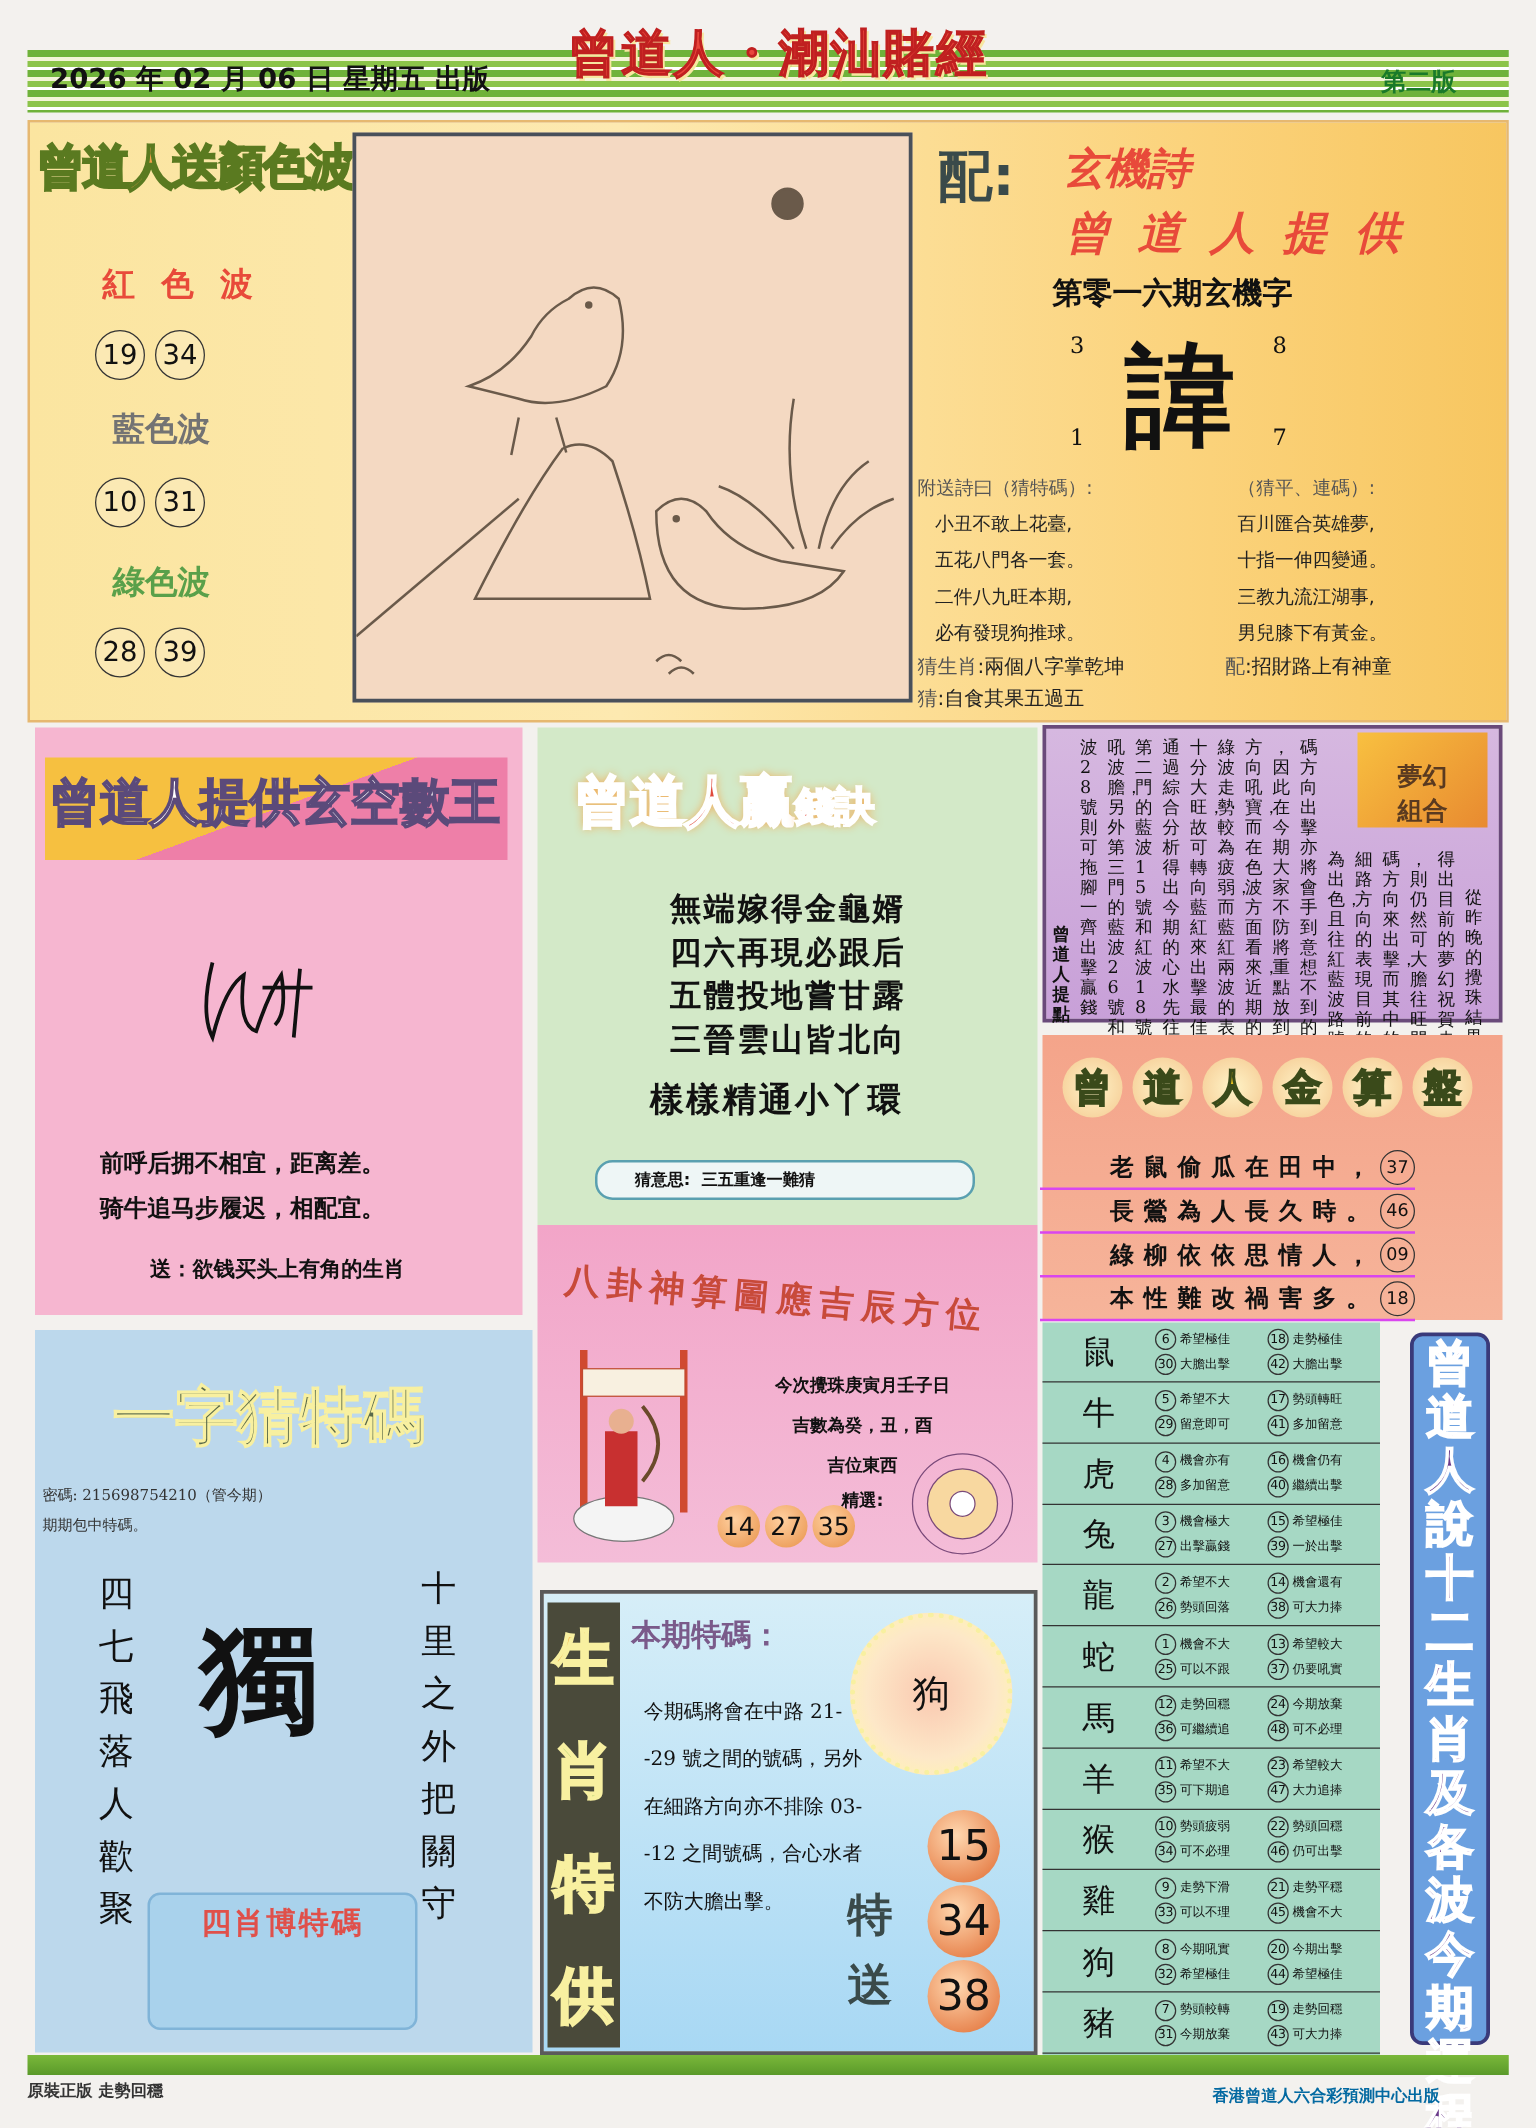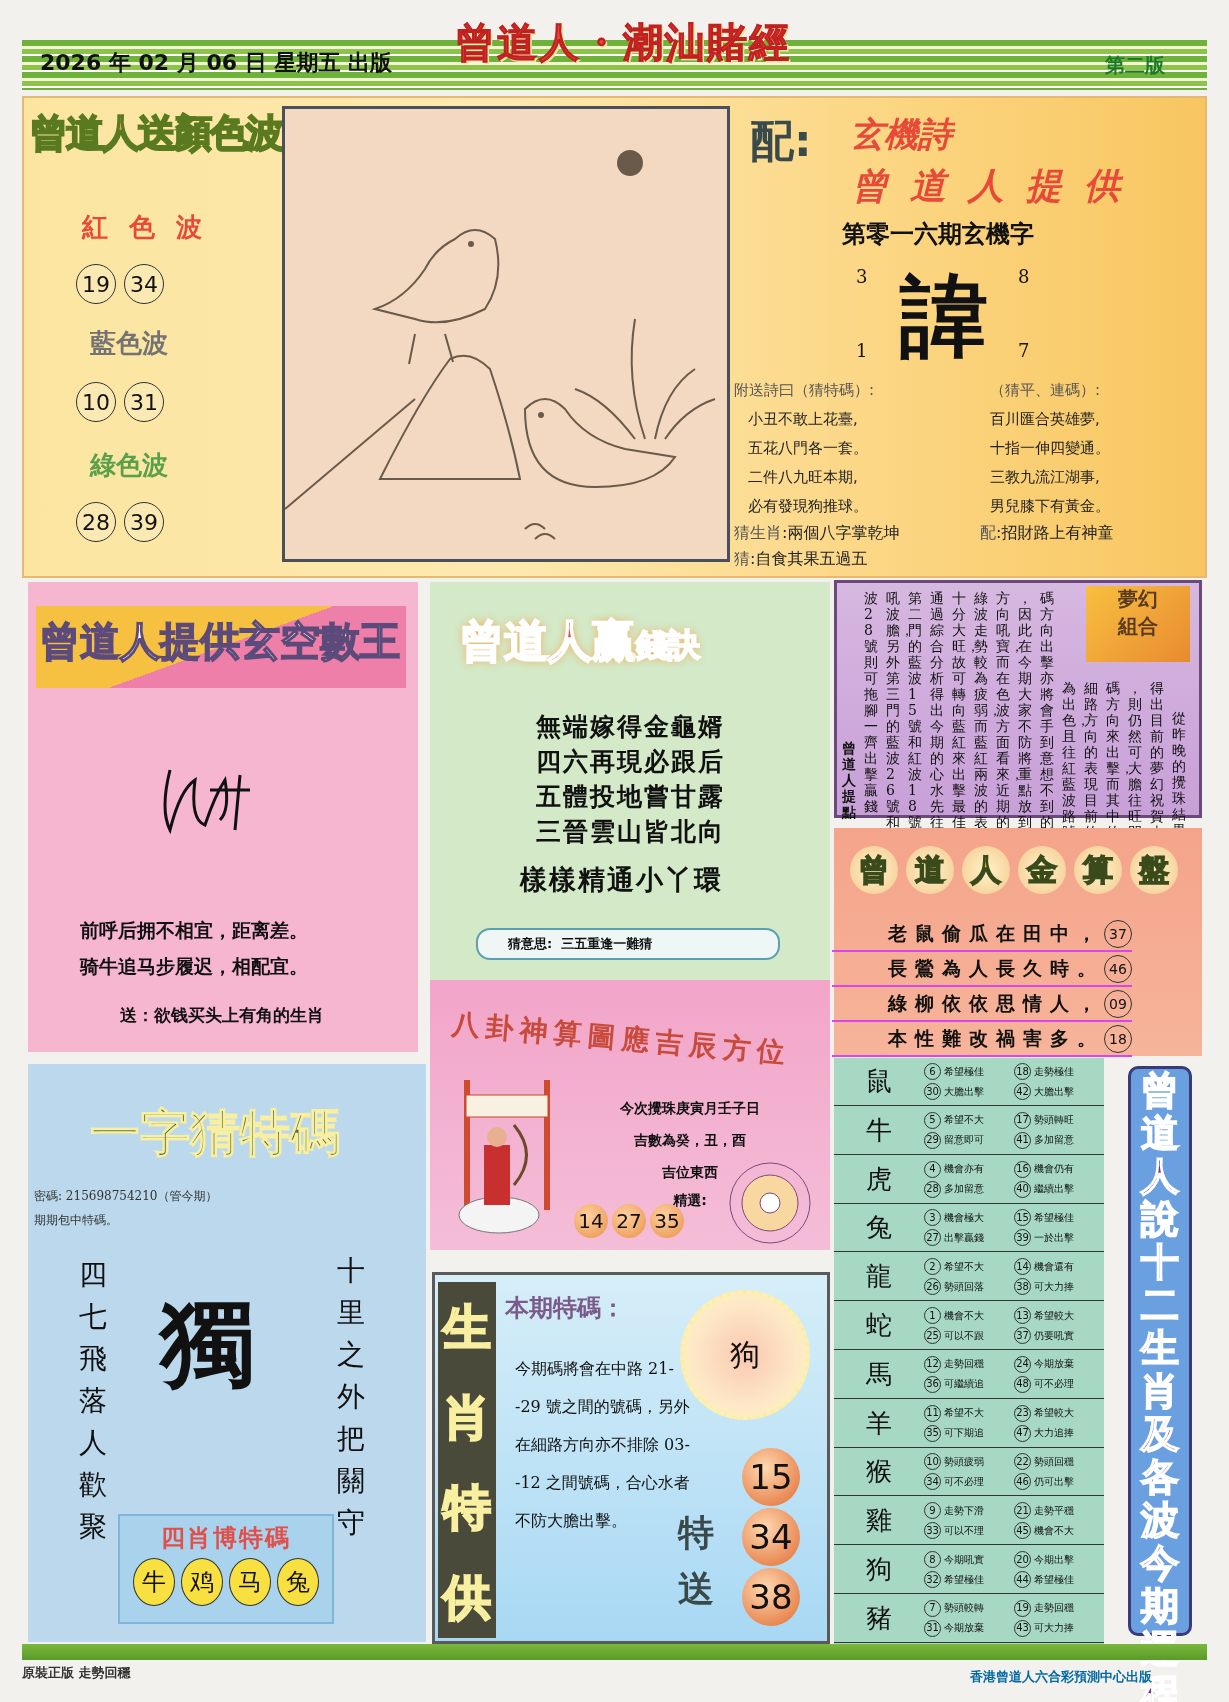--- a/index.html
+++ b/index.html
@@ -49,27 +49,27 @@
   .sx-title{left:505px;top:1292px;font-size:24px;font-weight:bold;color:#7a5a8a}
   .sx-body{left:515px;top:1350px;width:175px;font-size:16px;line-height:38px;font-family:"DejaVu Serif",serif}
   .flower{left:680px;top:1290px;width:130px;height:130px;border-radius:50%;background:radial-gradient(circle,#fac8b0,#fde8c8 60%,#fff5b0 90%);border:4px dotted #f8f0a0;display:flex;align-items:center;justify-content:center;font-size:30px;font-family:"DejaVu Serif",serif}
   .orange-ball{display:flex;align-items:center;justify-content:center;width:58px;height:58px;border-radius:50%;background:radial-gradient(circle at 40% 35%,#ffd8b0,#e06a30);font-size:34px;margin-bottom:2px}
   
   .blue-box{left:28px;top:1064px;width:398px;height:578px;background:#bcd8ec}
   .guess-title{left:90px;top:1100px;font-size:50px;font-weight:bold;color:#5a6a4a;-webkit-text-stroke:1px #f8f0a0}
   .code-line{font-size:12px;color:#333;font-family:"DejaVu Serif",serif}
   .vert-text{font-size:28px;line-height:42px;font-family:"DejaVu Sans",sans-serif;width:34px;text-align:center}
   .big-char{left:160px;top:1280px;font-size:96px;font-weight:bold;font-family:"DejaVu Serif",serif}
-  .four-box{left:118px;top:1514px;width:216px;height:110px;background:#a9d2ec;border:2px solid #80b4d8;border-radius:0}
+  .four-box{left:118px;top:1514px;width:216px;height:110px;background:#a9d2ec;border:2px solid #80b4d8;border-radius:10px}
   .four-title{font-size:24px;font-weight:bold;color:#e0504a;text-align:center;margin-top:6px;letter-spacing:2px}
   .yellow-ball{display:inline-flex;align-items:center;justify-content:center;width:42px;height:48px;border-radius:50%;background:#f8e040;border:1.5px solid #333;font-size:24px;margin:4px 3px 0}
   
   .purple-box{left:834px;top:580px;width:368px;height:238px;background:linear-gradient(180deg,#d6b8e0,#c8a0d8);border:3px solid #6a4a7a}
   .purple-col{font-size:14px;line-height:16px;width:16px;word-break:break-all;font-family:"DejaVu Serif",serif}
-  .dream-badge{left:1086px;top:586px;width:104px;height:76px;background:linear-gradient(135deg,#f8c040,#e88a30);display:flex;flex-direction:column;align-items:center;justify-content:flex-start;font-size:20px;font-weight:bold;color:#5a3a20}
+  .dream-badge{left:1086px;top:586px;width:104px;height:76px;background:linear-gradient(135deg,#f8c040,#e88a30);display:flex;flex-direction:column;align-items:center;justify-content:flex-end;font-size:20px;font-weight:bold;color:#5a3a20}
   
   .abacus-box{left:834px;top:828px;width:368px;height:228px;background:linear-gradient(180deg,#f4a48a,#f6b49a)}
   .abacus-ch{display:inline-flex;align-items:center;justify-content:center;width:48px;height:48px;border-radius:50%;background:radial-gradient(circle,#fff4c8,#f4c890);font-size:30px;font-weight:bold;color:#e8c020;-webkit-text-stroke:1.5px #3a4a1a;margin-right:8px}
   .abacus-row{left:832px;width:300px;height:34px;border-bottom:2px solid #d946ef;display:flex;align-items:center;justify-content:flex-end}
   .abacus-row .txt{font-size:19px;letter-spacing:8px;font-weight:bold}
   .abacus-row .num{width:28px;height:28px;border:1.5px solid #333;border-radius:50%;font-size:14px;display:flex;align-items:center;justify-content:center}
   
   .zodiac-box{left:834px;top:1058px;width:270px;height:586px;background:#a6d8c4}
   .z-row{position:absolute;left:0;width:270px;height:48px;border-bottom:1.5px solid #333;display:flex;align-items:center}
   .z-animal{width:90px;height:46px;display:flex;align-items:center;justify-content:center;font-size:26px}
@@ -246,23 +246,20 @@
   <div>十</div>
   <div>里</div>
   <div>之</div>
   <div>外</div>
   <div>把</div>
   <div>關</div>
   <div>守</div>
 </div>
 <div class="abs four-box">
   <div class="four-title">四肖博特碼</div>
-  <div style="text-align:center">
-    <span class="yellow-ball">牛</span><span class="yellow-ball">鸡</span><span class="yellow-ball">马</span><span class="yellow-ball">兔</span>
-  </div>
 </div>
 
 <div class="abs purple-box"></div>
 <div class="abs dream-badge">
   <div>夢幻</div>
   <div>組合</div>
 </div>
 <div class="abs" style="left:842px;top:590px;height:220px;display:flex;flex-direction:row-reverse;gap:6px">
   <div class="purple-col" style="margin-top:120px">從昨晚的攪珠結果</div>
   <div class="purple-col" style="margin-top:90px">得出目前的夢幻祝賀走勢</div>

